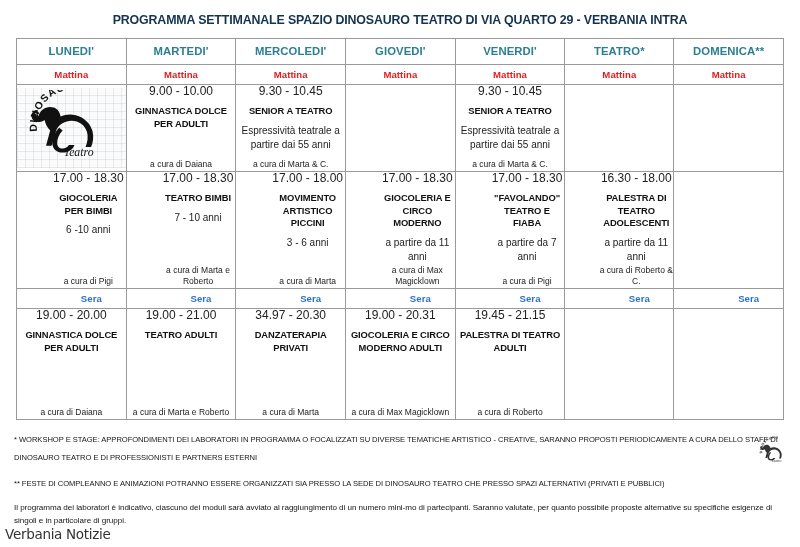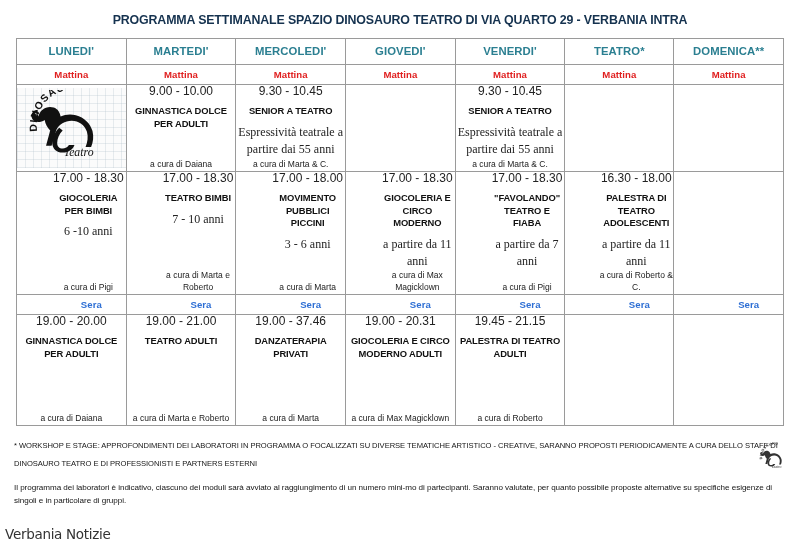--- a/index.html
+++ b/index.html
@@ -89,24 +89,23 @@
   }
   .c-name {
     font-size: 9.4px;
     font-weight: bold;
     color: #111;
     line-height: 1.35;
     letter-spacing: -0.1px;
     margin-bottom: 6px;
   }
   .c-desc {
-    font-size: 12px;
+    font-size: 10px;
     color: #222;
     line-height: 1.42;
-    font-family: Liberation Serif, serif;
   }
   .c-spacer { flex: 1 1 auto; }
   .c-by {
     font-size: 8.5px;
     color: #222;
     line-height: 1.38;
   }
 
   
   td.logo-cell {
@@ -289,21 +288,21 @@
               <div class="c-time">17.00 - 18.30</div>
               <div class="c-name">TEATRO BIMBI</div>
               <div class="c-desc">7 - 10 anni</div>
               <div class="c-spacer"></div>
               <div class="c-by">a cura di Marta e Roberto</div>
             </div>
           </td>
           <td class="slot afternoon">
             <div class="cell-inner">
               <div class="c-time">17.00 - 18.00</div>
-              <div class="c-name">MOVIMENTO PUBBLICI PICCINI</div>
+              <div class="c-name">MOVIMENTO ARTISTICO PICCINI</div>
               <div class="c-desc">3 - 6 anni</div>
               <div class="c-spacer"></div>
               <div class="c-by">a cura di Marta</div>
             </div>
           </td>
           <td class="slot afternoon">
             <div class="cell-inner">
               <div class="c-time">17.00 - 18.30</div>
               <div class="c-name">GIOCOLERIA E CIRCO MODERNO</div>
               <div class="c-desc">a partire da 11 anni</div>
@@ -357,21 +356,21 @@
             <div class="cell-inner">
               <div class="c-time">19.00 - 21.00</div>
               <div class="c-name">TEATRO ADULTI</div>
               <div class="c-desc"></div>
               <div class="c-spacer"></div>
               <div class="c-by">a cura di Marta e Roberto</div>
             </div>
           </td>
           <td class="slot evening">
             <div class="cell-inner">
-              <div class="c-time">19.00 - 37.46</div>
+              <div class="c-time">34.97 - 20.30</div>
               <div class="c-name">DANZATERAPIA PRIVATI</div>
               <div class="c-desc"></div>
               <div class="c-spacer"></div>
               <div class="c-by">a cura di Marta</div>
             </div>
           </td>
           <td class="slot evening">
             <div class="cell-inner">
               <div class="c-time">19.00 - 20.31</div>
               <div class="c-name">GIOCOLERIA E CIRCO MODERNO ADULTI</div>
@@ -396,20 +395,23 @@
             <div class="empty-cell"></div>
           </td>
         </tr>
       </tbody>
     </table>
   </div>
 
   <div class="notes">
     <div class="note-block">
       <span class="note-line lead">* WORKSHOP E STAGE:</span><span class="note-line"> APPROFONDIMENTI DEI LABORATORI IN PROGRAMMA O FOCALIZZATI  SU DIVERSE TEMATICHE  ARTISTICO - CREATIVE, SARANNO PROPOSTI PERIODICAMENTE A CURA DELLO STAFF DI DINOSAURO TEATRO E DI PROFESSIONISTI E  PARTNERS ESTERNI</span>
+    </div>
+    <div class="note-block">
+      <span class="note-line lead">** FESTE DI COMPLEANNO E ANIMAZIONI</span><span class="note-line"> POTRANNO ESSERE ORGANIZZATI  SIA PRESSO LA SEDE DI DINOSAURO TEATRO CHE PRESSO SPAZI ALTERNATIVI (PRIVATI E PUBBLICI)</span>
     </div>
 
     <svg class="footer-logo" viewBox="0 0 150 105">
       <defs>
         <path id="arcTop2" d="M 28 64 A 52 52 0 0 1 128 34" fill="none"></path>
       </defs>
       <path d="M28,36 C30,26 40,20 50,23 C56,25 59,30 60,36
                C66,33 74,32 82,34 C94,37 103,46 106,57
                C108,65 107,73 104,80 L96,80 C99,73 100,65 98,58
                C95,48 86,42 76,42 C66,42 58,47 54,55

